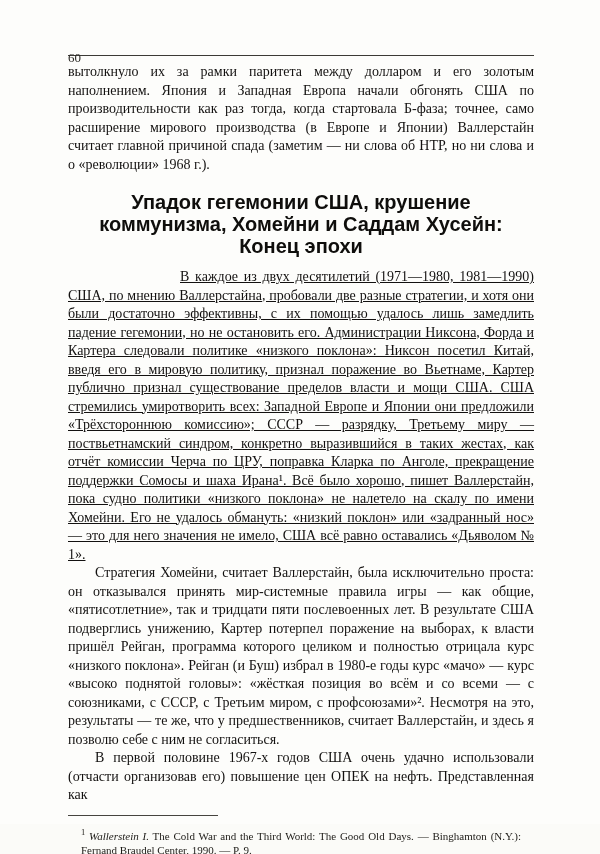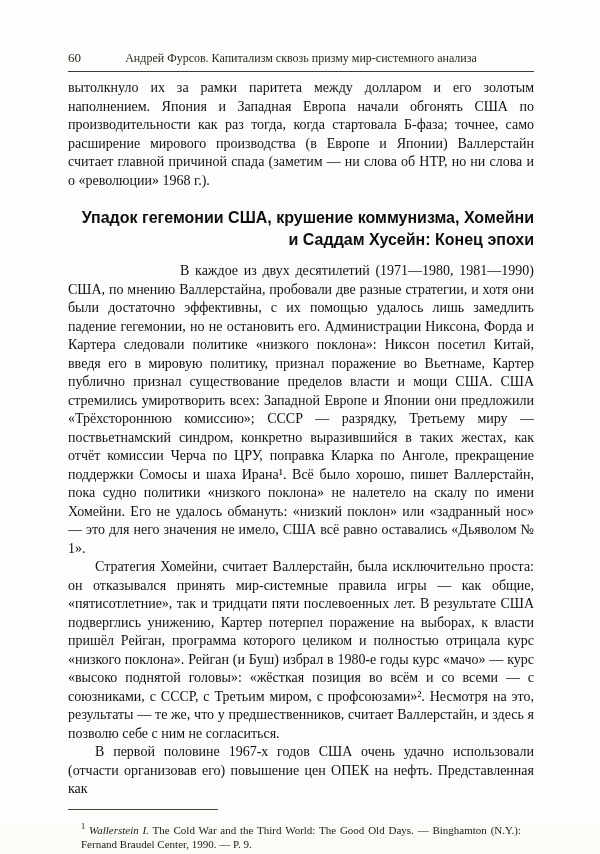--- a/index.html
+++ b/index.html
@@ -39,27 +39,27 @@
   main {
     margin-top: 7px;
     font-family: "Liberation Serif", serif;
     font-size: 14px;
     line-height: 18.5px;
     text-align: justify;
     color: #131110;
   }
   .para { margin: 0; }
   .indent { text-indent: 27px; }
-  .deep-indent { text-indent: 112px; }
+  .deep-indent { text-indent: 112px; text-decoration: underline; }
   .section-heading {
     font-family: "Liberation Sans", sans-serif;
     font-weight: bold;
-    font-size: 16px;
+    font-size: 20px;
     line-height: 22px;
-    text-align: right;
+    text-align: center;
     margin: 17px 0 11px 0;
     color: #0f0e0c;
   }
   .footnotes {
     margin-top: 10px;
     font-family: "Liberation Serif", serif;
     font-size: 11px;
     line-height: 14px;
     text-align: justify;
     color: #1d1b17;
@@ -74,21 +74,20 @@
   .footnote sup { font-size: 8.5px; line-height: 0; }
   .fn-author { font-style: italic; }
 </style>
 </head>
 <body>
 
 <div class="page">
 
   <header class="running-head">
     <span class="page-num">60</span>
-    <span class="run-title">Андрей Фурсов. Капитализм сквозь призму мир-системного анализа</span>
   </header>
   <div class="head-rule"></div>
 
   <main>
     <p class="para">вытолкнуло их за рамки паритета между долларом и его золотым наполнением. Япония и Западная Европа начали обгонять США по производительности как раз тогда, когда стартовала Б-фаза; точнее, само расширение мирового производства (в Европе и Японии) Валлерстайн считает главной причиной спада (заметим — ни слова об НТР, но ни слова и о «революции» 1968 г.).</p>
 
     <h2 class="section-heading">Упадок гегемонии США, крушение коммунизма, Хомейни и Саддам Хусейн: Конец эпохи</h2>
 
     <p class="para deep-indent">В каждое из двух десятилетий (1971—1980, 1981—1990) США, по мнению Валлерстайна, пробовали две разные стратегии, и хотя они были достаточно эффективны, с их помощью удалось лишь замедлить падение гегемонии, но не остановить его. Администрации Никсона, Форда и Картера следовали политике «низкого поклона»: Никсон посетил Китай, введя его в мировую политику, признал поражение во Вьетнаме, Картер публично признал существование пределов власти и мощи США. США стремились умиротворить всех: Западной Европе и Японии они предложили «Трёхстороннюю комиссию»; СССР — разрядку, Третьему миру — поствьетнамский синдром, конкретно выразившийся в таких жестах, как отчёт комиссии Черча по ЦРУ, поправка Кларка по Анголе, прекращение поддержки Сомосы и шаха Ирана¹. Всё было хорошо, пишет Валлерстайн, пока судно политики «низкого поклона» не налетело на скалу по имени Хомейни. Его не удалось обмануть: «низкий поклон» или «задранный нос» — это для него значения не имело, США всё равно оставались «Дьяволом № 1».</p>
     <p class="para indent">Стратегия Хомейни, считает Валлерстайн, была исключительно проста: он отказывался принять мир-системные правила игры — как общие, «пятисотлетние», так и тридцати пяти послевоенных лет. В результате США подверглись унижению, Картер потерпел поражение на выборах, к власти пришёл Рейган, программа которого целиком и полностью отрицала курс «низкого поклона». Рейган (и Буш) избрал в 1980-е годы курс «мачо» — курс «высоко поднятой головы»: «жёсткая позиция во всём и со всеми — с союзниками, с СССР, с Третьим миром, с профсоюзами»². Несмотря на это, результаты — те же, что у предшественников, считает Валлерстайн, и здесь я позволю себе с ним не согласиться.</p>

